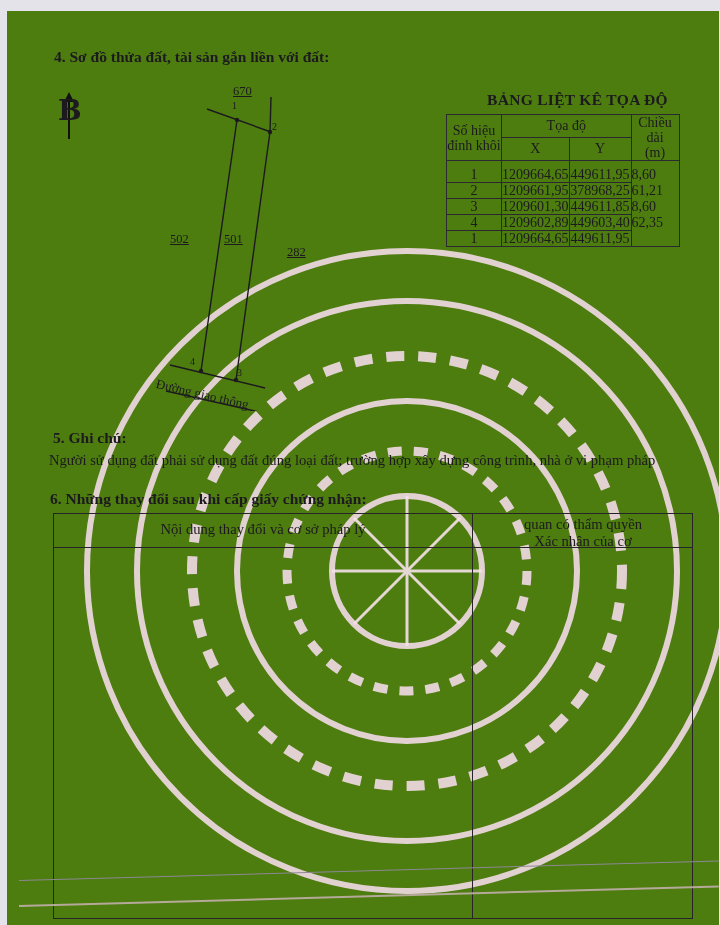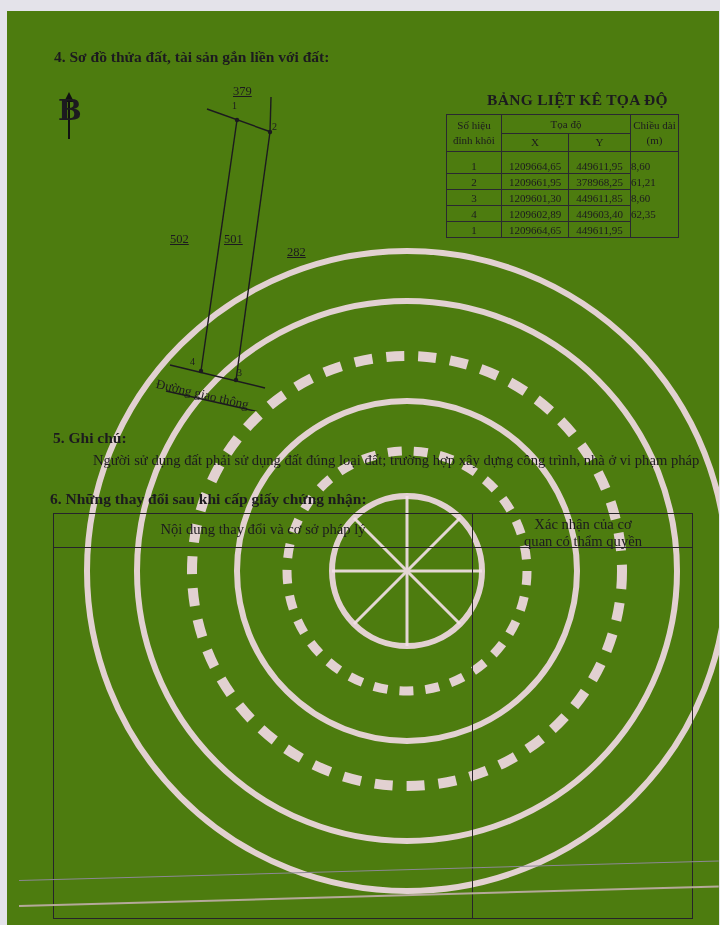--- a/index.html
+++ b/index.html
@@ -17,21 +17,21 @@
   }
   .watermark { position: absolute; left: 0; top: 0; width: 712px; height: 914px; pointer-events: none; }
   .abs { position: absolute; }
   .sec-title { font-weight: bold; font-size: 15.5px; white-space: nowrap; }
   .note { font-size: 14.6px; line-height: 19px; white-space: nowrap; }
 
   
   .coord-title { font-weight: bold; font-size: 15.5px; letter-spacing: 0.3px; white-space: nowrap; }
   table.coords {
     position: absolute; left: 439px; top: 103px;
-    border-collapse: collapse; font-size: 11px; text-align: center; padding-left: 28px;
+    border-collapse: collapse; font-size: 14px; text-align: center; padding-left: 28px;
   }
   table.coords td, table.coords th {
     border: 1px solid #2a2830; padding: 0; font-weight: normal; line-height: 14px;
   }
   table.coords th.hsh { width: 54px; height: 36px; line-height: 15px; }
   table.coords th.toado { height: 17px; margin-left: 26px; }
   table.coords th.x { width: 66px; height: 17px; }
   table.coords th.y { width: 61px; }
   table.coords th.len { width: 47px; line-height: 15px; }
   table.coords td { height: 15px; }
@@ -96,21 +96,21 @@
       <line x1="23" y1="284" x2="118" y2="307"></line>
       <line x1="19" y1="310" x2="112" y2="331"></line>
     </g>
     <g fill="#1c1a1f">
       <circle cx="90" cy="39" r="2.2"></circle>
       <circle cx="123" cy="51" r="2.2"></circle>
       <circle cx="89" cy="299" r="2.2"></circle>
       <circle cx="54" cy="290" r="2.2"></circle>
     </g>
   </svg>
-  <div class="abs lbl ul" style="left:226px; top:73px;">379</div>
+  <div class="abs lbl ul" style="left:226px; top:73px;">670</div>
   <div class="abs" style="left:225px; top:89px; font-size:10px;">1</div>
   <div class="abs" style="left:265px; top:110px; font-size:10px;">2</div>
   <div class="abs" style="left:230px; top:356px; font-size:10px;">3</div>
   <div class="abs" style="left:183px; top:345px; font-size:10px;">4</div>
   <div class="abs lbl ul" style="left:163px; top:221px;">502</div>
   <div class="abs lbl ul" style="left:217px; top:221px;">501</div>
   <div class="abs lbl ul" style="left:280px; top:234px;">282</div>
   <div class="abs" style="left:151px; top:365px; font-size:13px; transform:rotate(13deg); transform-origin:left top; white-space:nowrap;">Đường giao thông</div>
 
   <div class="abs coord-title" style="left:480px; top:80px;">BẢNG LIỆT KÊ TỌA ĐỘ</div>
@@ -159,28 +159,28 @@
     </tr>
     <tr>
       <td>1</td>
       <td>1209664,65</td>
       <td>449611,95</td>
     </tr>
   </tbody>
     </table>
 
   <div class="abs sec-title" style="left:46px; top:418px;">5. Ghi chú:</div>
-  <div class="abs note" style="left:42px; top:440px;margin-left:44px;">Người sử dụng đất phải sử dụng đất đúng loại đất; trường hợp xây dựng công trình, nhà ở vi phạm pháp</div>
+  <div class="abs note" style="left:42px; top:440px;">Người sử dụng đất phải sử dụng đất đúng loại đất; trường hợp xây dựng công trình, nhà ở vi phạm pháp</div>
 
   <div class="abs sec-title" style="left:43px; top:479px;">6. Những thay đổi sau khi cấp giấy chứng nhận:</div>
   <div class="changes">
     <div class="h1">Nội dung thay đổi và cơ sở pháp lý</div>
     <div class="h2">
+      <div>quan có thẩm quyền</div>
       <div>Xác nhận của cơ</div>
-      <div>quan có thẩm quyền</div>
     </div>
     <div class="hdr-line"></div>
     <div class="vline"></div>
   </div>
 
   <div class="fold1"></div>
   <div class="fold2"></div>
 </div>
 
 </body></html>

